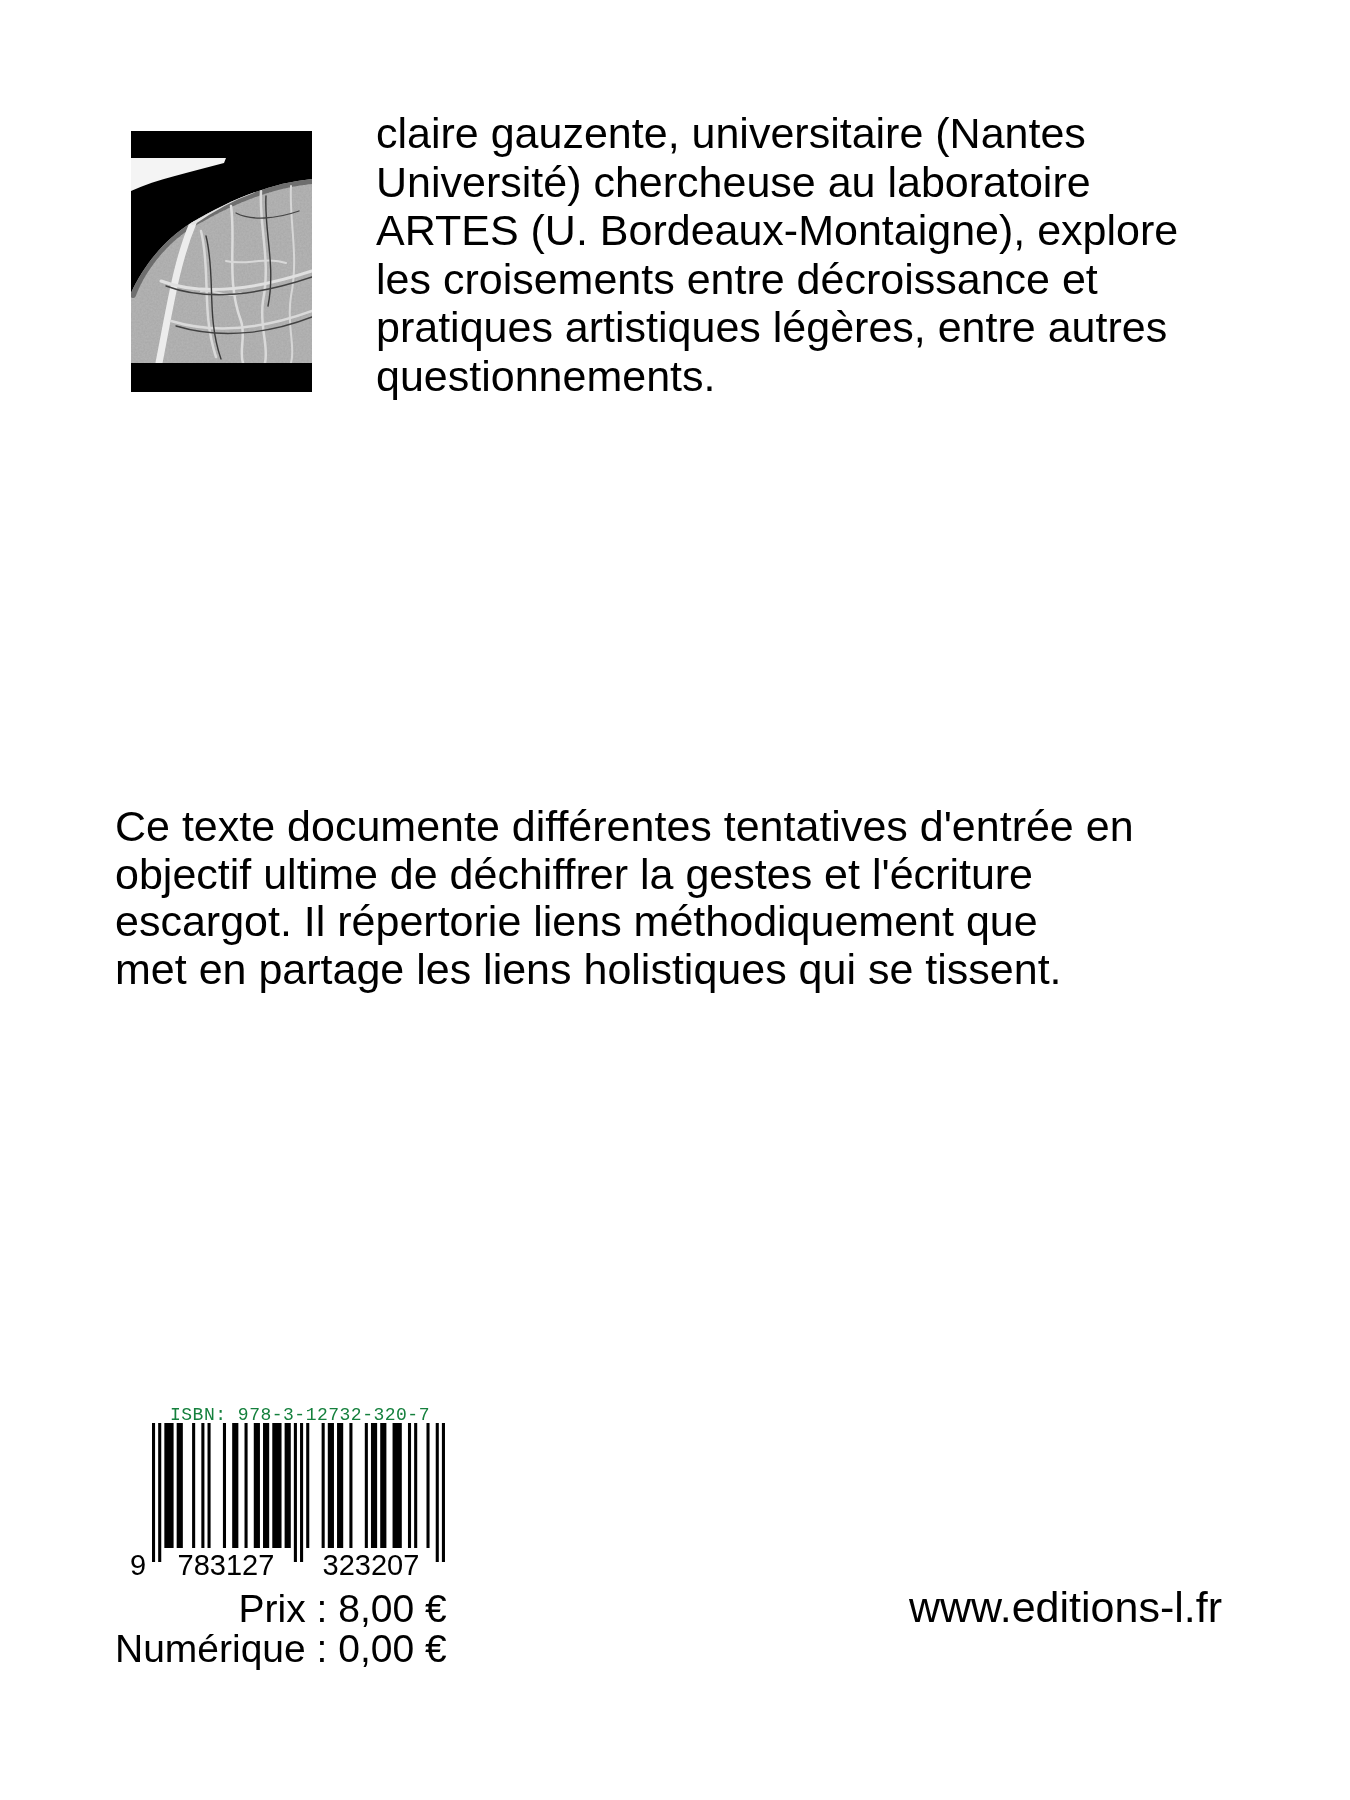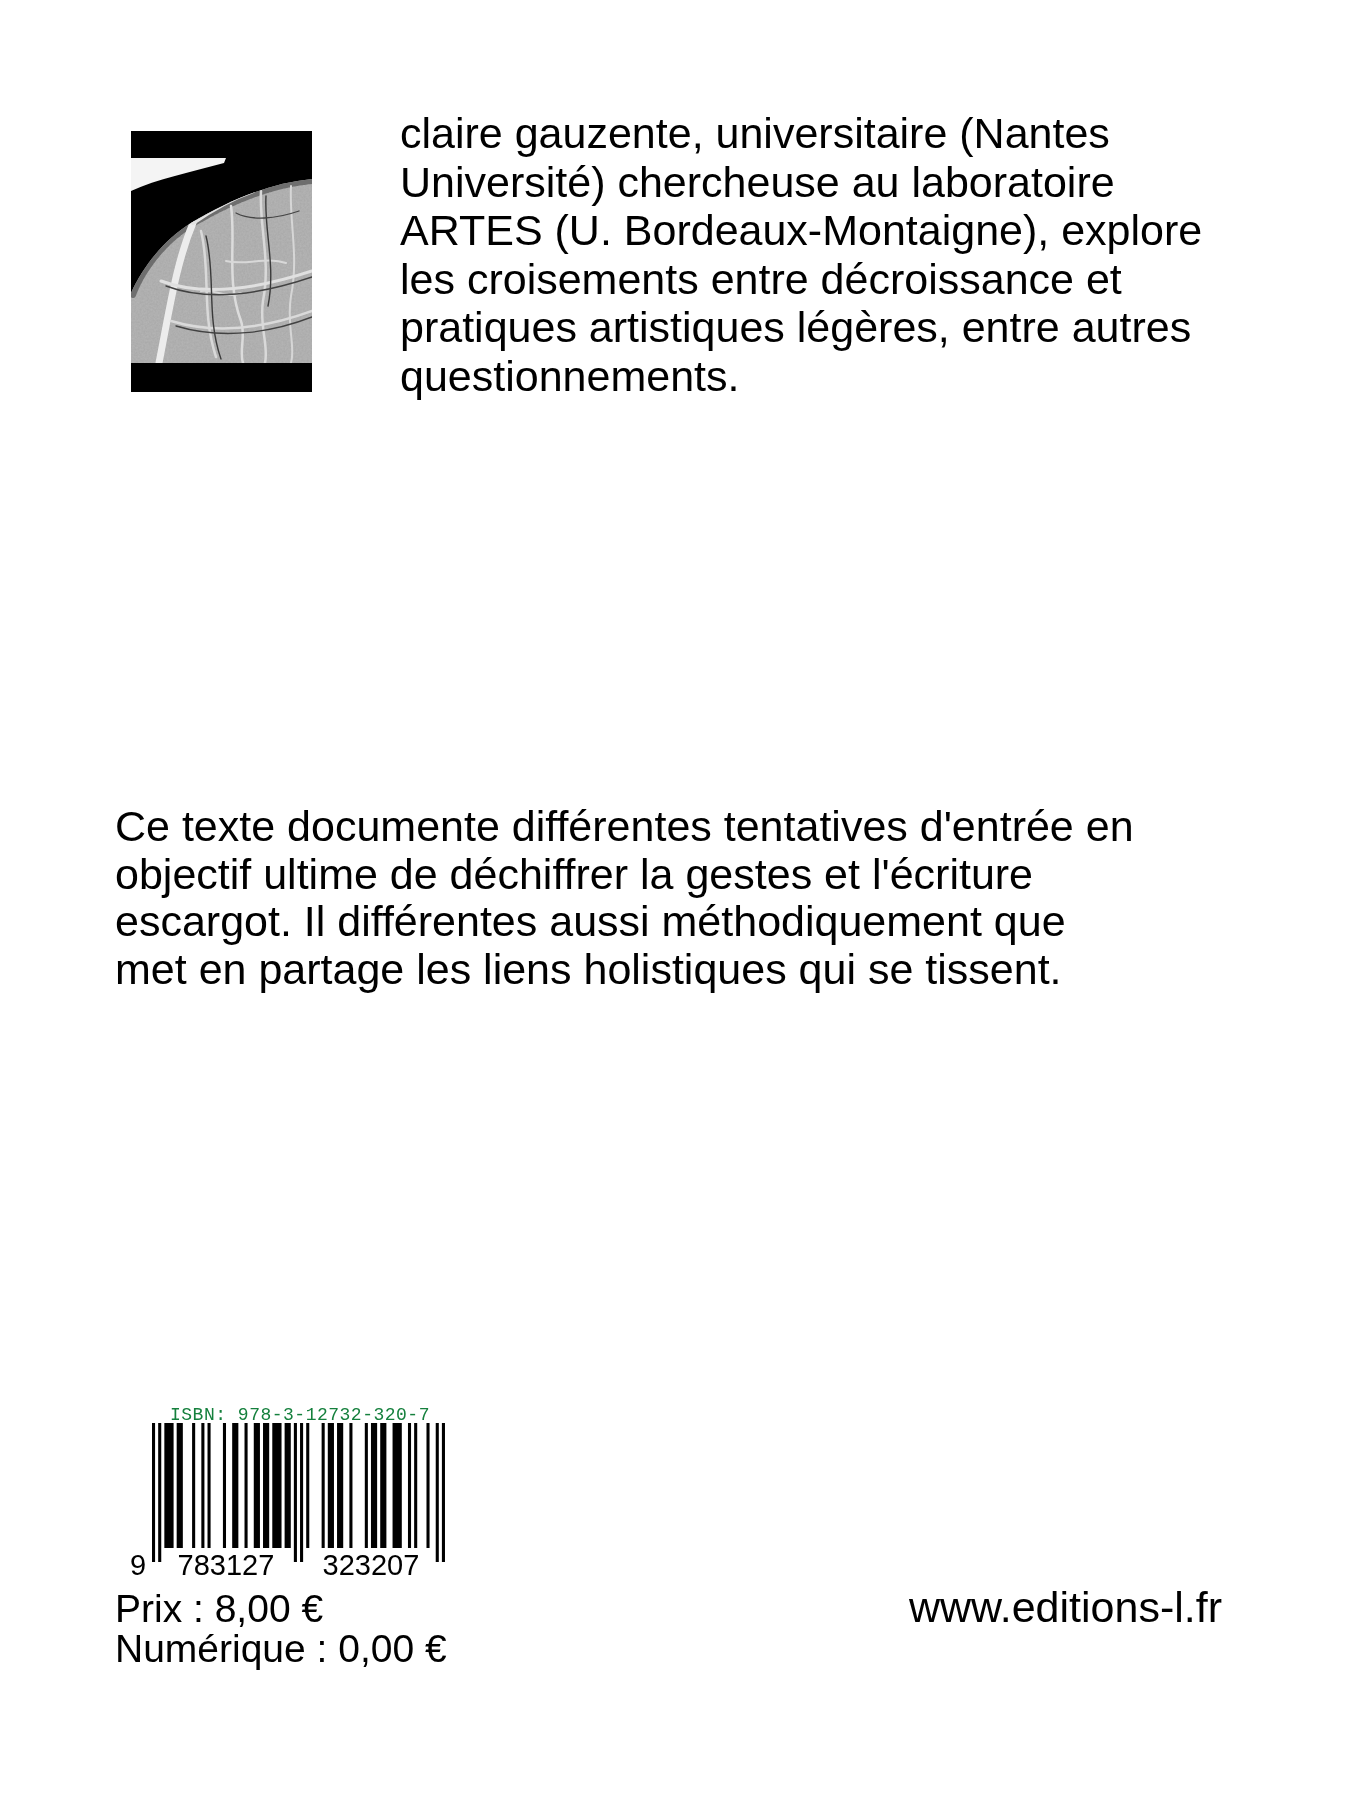--- a/index.html
+++ b/index.html
@@ -10,21 +10,21 @@
     overflow:hidden;
     font-family:"Liberation Sans", sans-serif;
     color:#000;
   }
   .photo{
     position:absolute;left:131px;top:131px;width:181px;height:261px;
   }
   .photo svg{display:block;width:181px;height:261px;}
   .bio{
     position:absolute;left:376px;top:109px;
-    font-size:43px;line-height:48.5px;white-space:nowrap;margin-left:24px;
+    font-size:43px;line-height:48.5px;white-space:nowrap;
   }
   .desc{
     position:absolute;left:115px;top:803px;
     font-size:43px;line-height:47.6px;white-space:nowrap;
   }
   .isbn-label{
     position:absolute;left:150px;top:1405px;width:300px;
     text-align:center;
     font-family:"Liberation Mono", monospace;
     font-size:18px;letter-spacing:.5px;color:#15803d;white-space:nowrap;
@@ -33,21 +33,21 @@
     position:absolute;left:105px;top:1423px;width:360px;height:160px;
   }
   .barcode svg{display:block;width:360px;height:160px;}
   .barcode svg rect{fill:#000;}
   .barcode svg text{
     font-family:"Liberation Sans", sans-serif;
     font-size:29px;fill:#000;text-anchor:middle;
   }
   .prices{
     position:absolute;left:115px;top:1589px;
-    font-size:39px;line-height:40px;white-space:nowrap;
+    font-size:39px;line-height:40px;white-space:nowrap;text-align:right;
   }
   .website{
     position:absolute;right:128px;top:1583px;
     font-size:43px;line-height:49px;white-space:nowrap;
   }
 </style>
 </head>
 <body>
 
 <div class="page">
@@ -101,21 +101,21 @@
     <div>Université) chercheuse au laboratoire</div>
     <div>ARTES (U. Bordeaux-Montaigne), explore</div>
     <div>les croisements entre décroissance et</div>
     <div>pratiques artistiques légères, entre autres</div>
     <div>questionnements.</div>
   </div>
 
   <div class="desc">
     <div>Ce texte documente différentes tentatives d'entrée en</div>
     <div>objectif ultime de déchiffrer la gestes et l'écriture</div>
-    <div>escargot. Il différentes aussi méthodiquement que</div>
+    <div>escargot. Il répertorie liens méthodiquement que</div>
     <div>met en partage les liens holistiques qui se tissent.</div>
   </div>
 
   <div class="isbn-label">ISBN: 978-3-12732-320-7</div>
 
   <div class="barcode">
     <svg id="ean13" viewBox="0 0 360 160" xmlns="http://www.w3.org/2000/svg">
       <text x="33" y="152">9</text>
       <text x="121" y="152">783127</text>
       <text x="266" y="152">323207</text>

